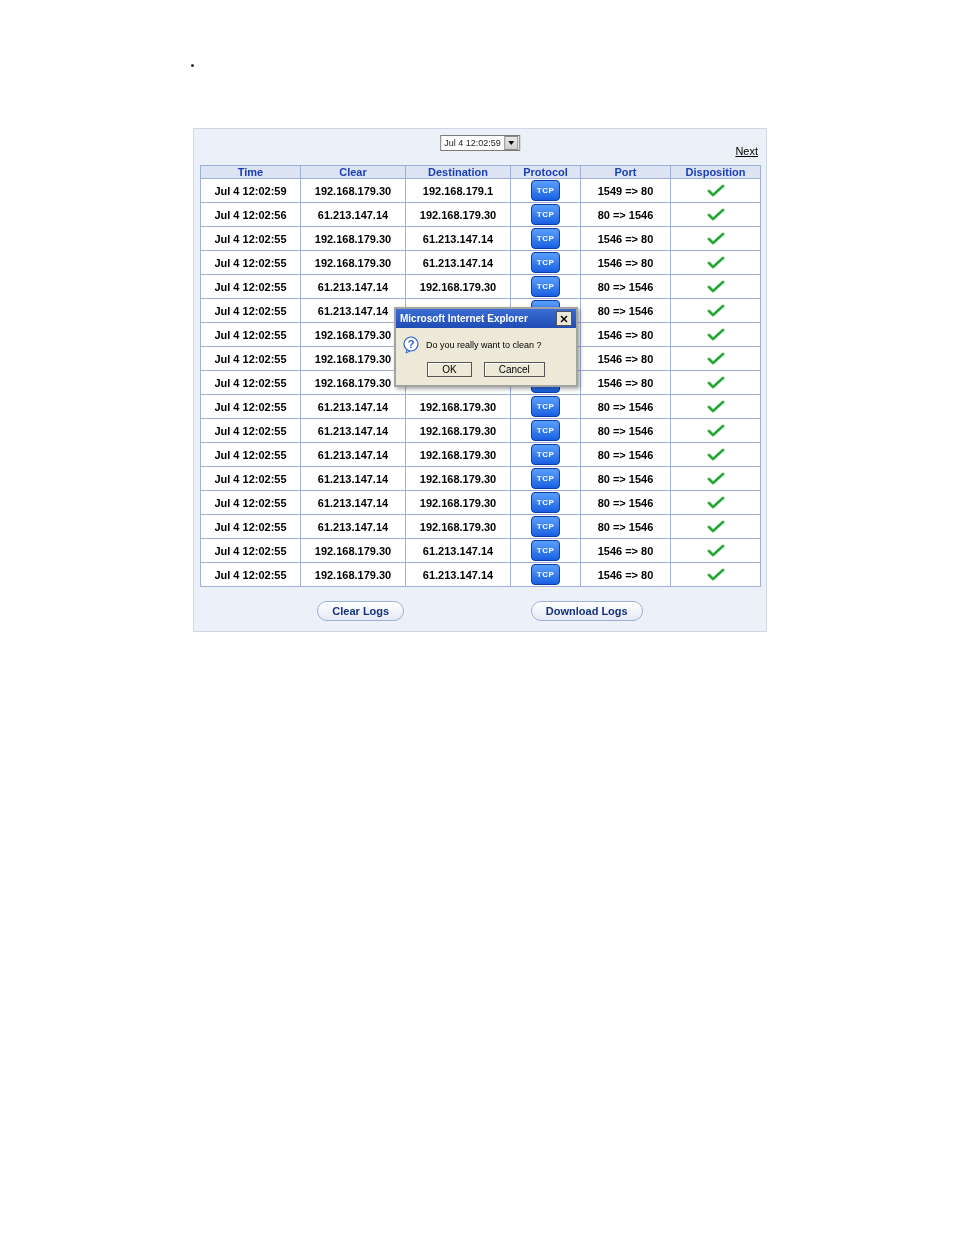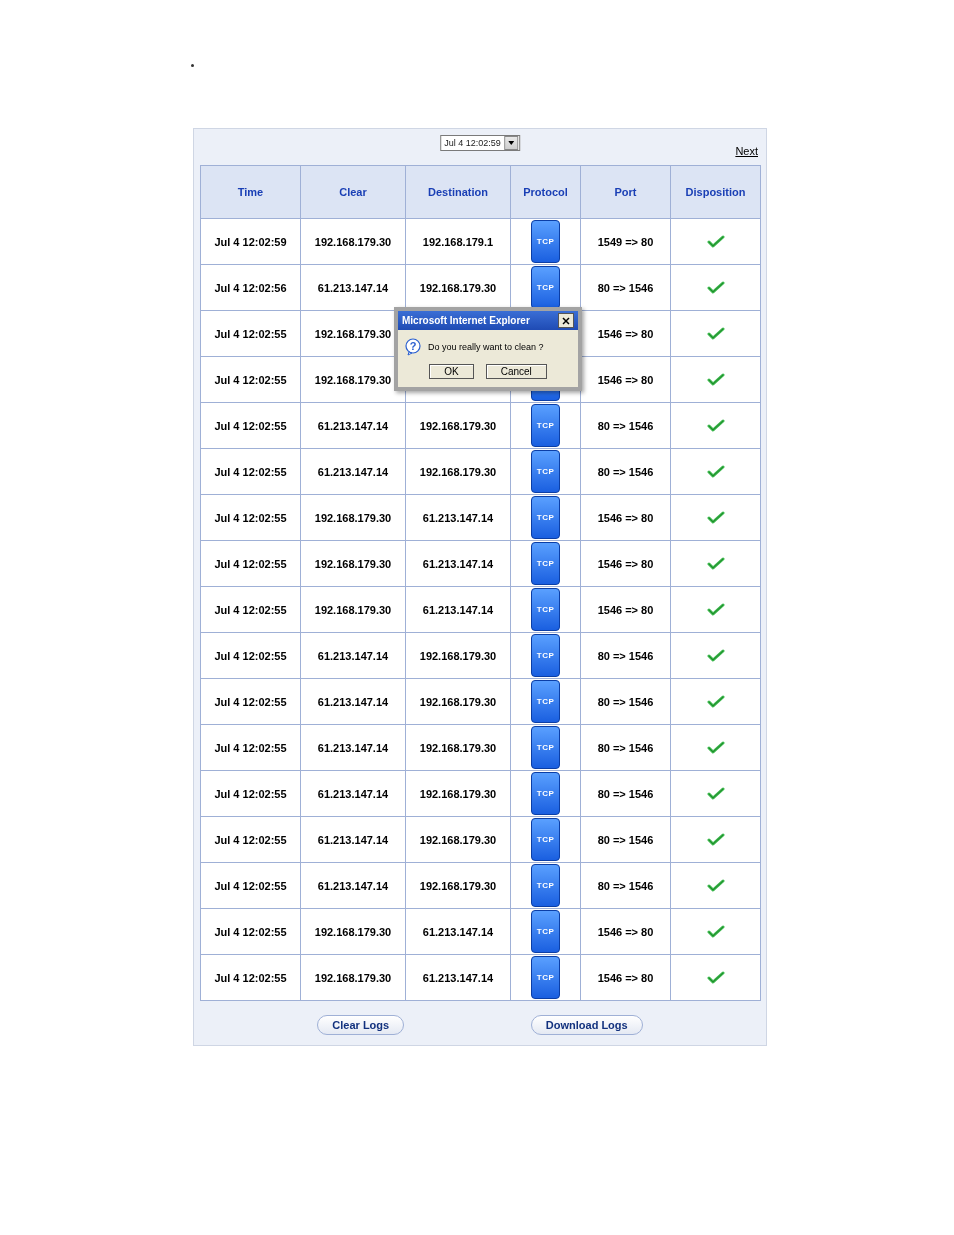--- a/index.html
+++ b/index.html
@@ -74,21 +74,21 @@
     border-collapse: collapse;
     background: #fff;
     table-layout: fixed;
   }
   table.log th {
     background: #dce4f4;
     color: #1a3fb5;
     font-weight: bold;
     font-size: 11px;
     border: 1px solid #9fb0d6;
-    padding: 20px 4px;
+    padding: 0 4px;
     text-align: center;
   }
   table.log td {
     border: 1px solid #9fb0d6;
     font-size: 11px;
     color: #000;
     font-weight: bold;
     padding: 1px 4px;
     text-align: center;
     height: 16px;
@@ -102,21 +102,21 @@
   col.c-disp { width: 90px; }
 
   .proto-badge {
     display: inline-block;
     background: linear-gradient(#5aa0ff,#1a5fe0);
     border: 1px solid #0b3ea6;
     border-radius: 4px;
     color: #fff;
     font-size: 8px;
     font-weight: bold;
-    padding: 16px 5px;
+    padding: 5px 5px;
     letter-spacing: 0.5px;
   }
   .disp-check svg { display:block; margin:0 auto; }
 
   .buttons {
     display: flex;
     justify-content: space-around;
     padding: 6px 60px 10px 60px;
   }
   .pill {
@@ -127,21 +127,21 @@
     font-size: 11px;
     font-weight: bold;
     color: #12317e;
     cursor: pointer;
   }
 
   .dialog {
     position: absolute;
     width: 180px;
     background: #ece9d8;
-    border: 4px solid #a3a3a3;
+    border: 2px solid #a3a3a3;
     box-shadow: 2px 2px 4px rgba(0,0,0,0.35);
     font-family: Tahoma, Arial, sans-serif;
   }
   .dialog .titlebar {
     background: linear-gradient(#3a6ed5,#1f4bb4);
     color: #fff;
     font-size: 10px;
     font-weight: bold;
     padding: 2px 4px;
     display: flex;

